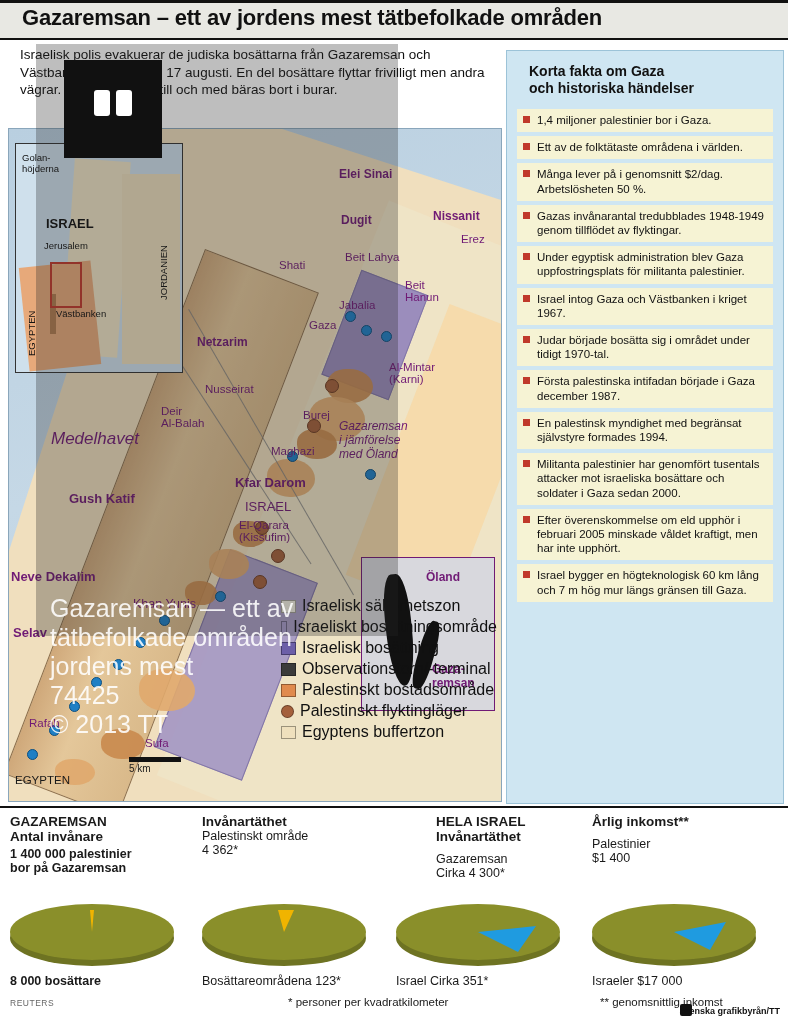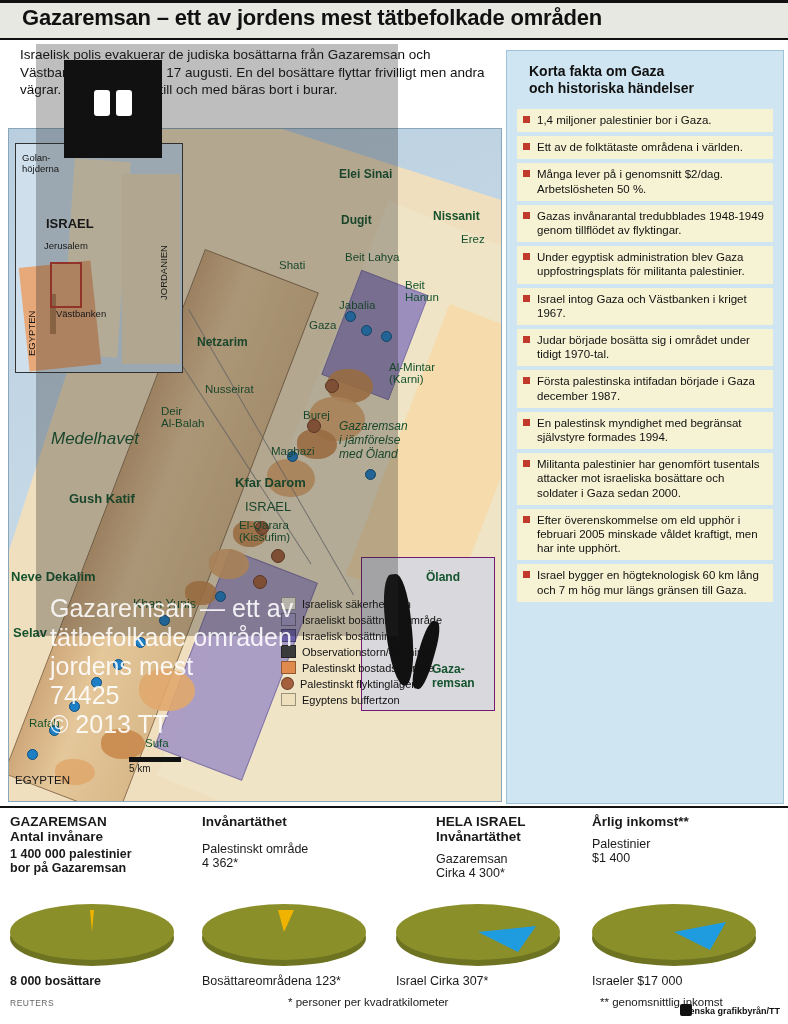--- a/index.html
+++ b/index.html
@@ -84,21 +84,21 @@
     opacity:.9;
   }
   .blob.light{background:#e0a86d;}
   .roadline{position:absolute;background:#7d7d7d;height:1px;opacity:.8;}
   .city-dot{
     position:absolute;width:9px;height:9px;border-radius:50%;
     background:#1f7fc4;border:1px solid #0d4f80;
   }
   .city-dot.brown{background:#a4603c;border-color:#6d3c22;width:12px;height:12px;}
   .map-label{
-    position:absolute;font-size:11.5px;color:#14532d;white-space:nowrap;
+    position:absolute;font-size:11.5px;color:#701a75;white-space:nowrap;
   }
   .map-label.b{font-weight:bold;font-size:12px;}
   .map-label.i{font-style:italic;}
   .map-label.big{font-size:13px;font-weight:bold;}
 
   
   .inset{
     position:absolute;left:6px;top:14px;width:166px;height:228px;
     background:#ffffff;border:1px solid #333;
   }
@@ -128,21 +128,21 @@
     transform:rotate(16deg);
   }
 
   
   .legend{
     position:absolute;left:272px;top:468px;width:216px;
   }
   .legend-row{display:flex;align-items:center;margin-bottom:3px;}
   .legend-sw{width:13px;height:11px;margin-right:6px;border:1px solid rgba(0,0,0,.35);}
   .legend-sw.round{border-radius:50%;width:11px;height:11px;}
-  .legend-txt{font-size:11px;color:#111;white-space:nowrap;}
+  .legend-txt{font-size:16px;color:#111;white-space:nowrap;}
 
   .scale-wrap{position:absolute;left:120px;top:628px;}
   .scale-bar{width:52px;height:5px;background:#111;}
   .scale-txt{font-size:10px;margin-top:1px;}
 
   .egypt-bottom{position:absolute;left:6px;top:645px;font-size:11.5px;}
 
   .source-line{
     position:absolute;left:160px;top:806px;
     font-size:10.5px;font-style:italic;color:#111;
@@ -397,21 +397,21 @@
         <svg width="164" height="56" viewBox="0 0 164 56" style="position:absolute;left:0;top:0;">
           <path d="M82 28 L84 6 L80 6 Z" fill="#f0b400"></path>
         </svg>
       </div>
     </div>
     <div class="stat-foot" style="position:absolute;left:10px;top:166px;font-weight:bold;">8 000 bosättare</div>
 
     <div class="stat-col" style="left:202px;width:190px;">
       <div class="stat-h1"></div>
       <div class="stat-h2">Invånartäthet</div>
-      <div class="stat-sub" style="white-space:pre;margin-top:13px;">Palestinskt område
+      <div class="stat-sub" style="white-space:pre;margin-top:0;">Palestinskt område
 4 362*</div>
     </div>
     <div class="pie-wrap" style="left:202px;top:96px;">
       <div class="pie">
         <svg width="164" height="56" viewBox="0 0 164 56" style="position:absolute;left:0;top:0;">
           <path d="M82 28 L92 6 L76 6 Z" fill="#f0b400"></path>
         </svg>
       </div>
     </div>
     <div class="stat-foot" style="position:absolute;left:202px;top:166px;">Bosättareområdena 123*</div>
@@ -423,21 +423,21 @@
       <div class="stat-sub" style="white-space:pre;margin-top:8px;">Gazaremsan
 Cirka 4 300*</div>
     </div>
     <div class="pie-wrap" style="left:396px;top:96px;">
       <div class="pie">
         <svg width="164" height="56" viewBox="0 0 164 56" style="position:absolute;left:0;top:0;">
           <path d="M82 28 L140 22 L122 48 Z" fill="#1f9be0"></path>
         </svg>
       </div>
     </div>
-    <div class="stat-foot" style="position:absolute;left:396px;top:166px;">Israel Cirka 307*</div>
+    <div class="stat-foot" style="position:absolute;left:396px;top:166px;">Israel Cirka 351*</div>
 
     <div class="stat-col" style="left:592px;width:190px;">
       <div class="stat-h1"></div>
       <div class="stat-h2">Årlig inkomst**</div>
       <div class="stat-sub" style="white-space:pre;margin-top:8px;">Palestinier
 $1 400</div>
     </div>
     <div class="pie-wrap" style="left:592px;top:96px;">
       <div class="pie">
         <svg width="164" height="56" viewBox="0 0 164 56" style="position:absolute;left:0;top:0;">

